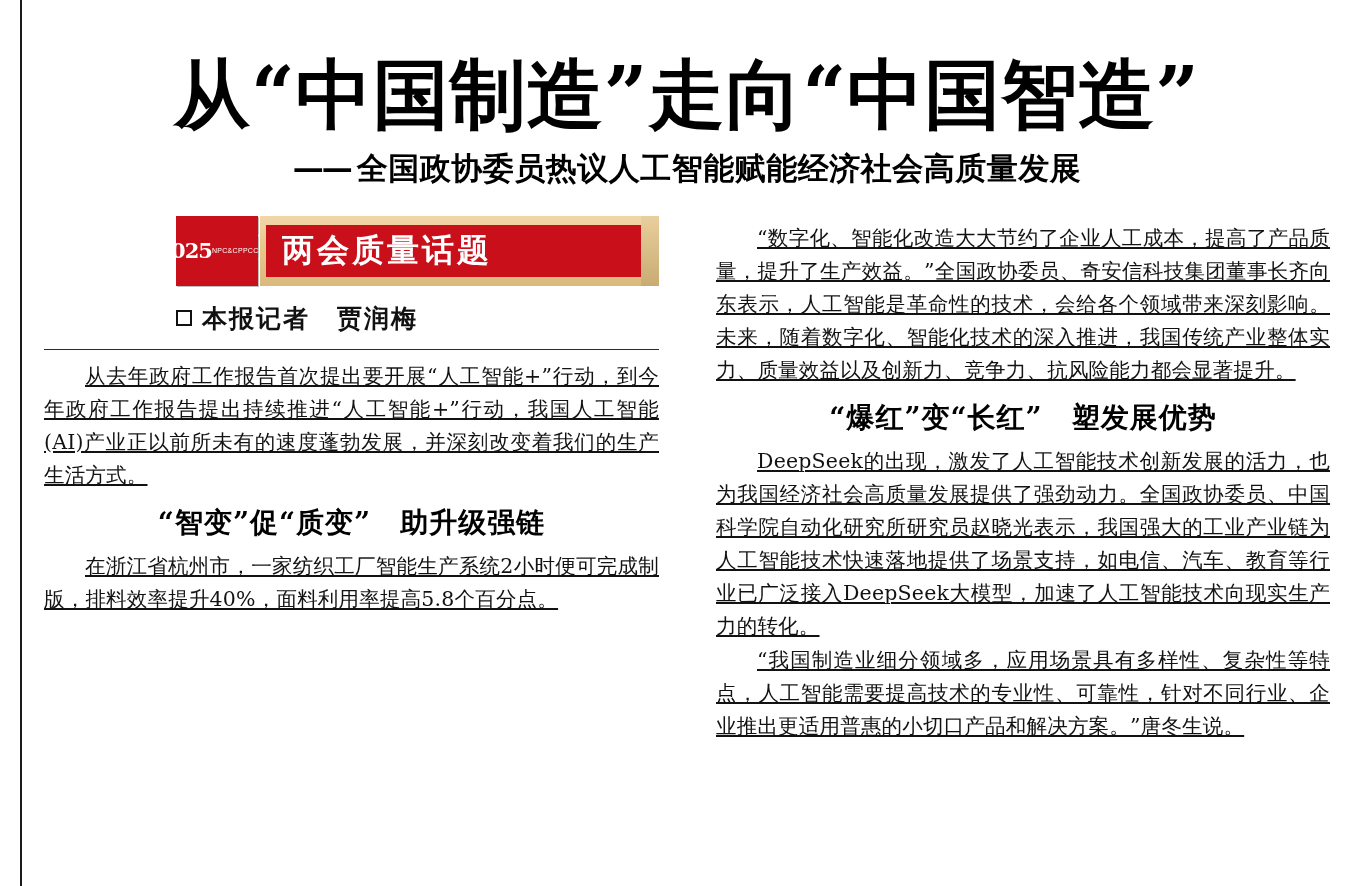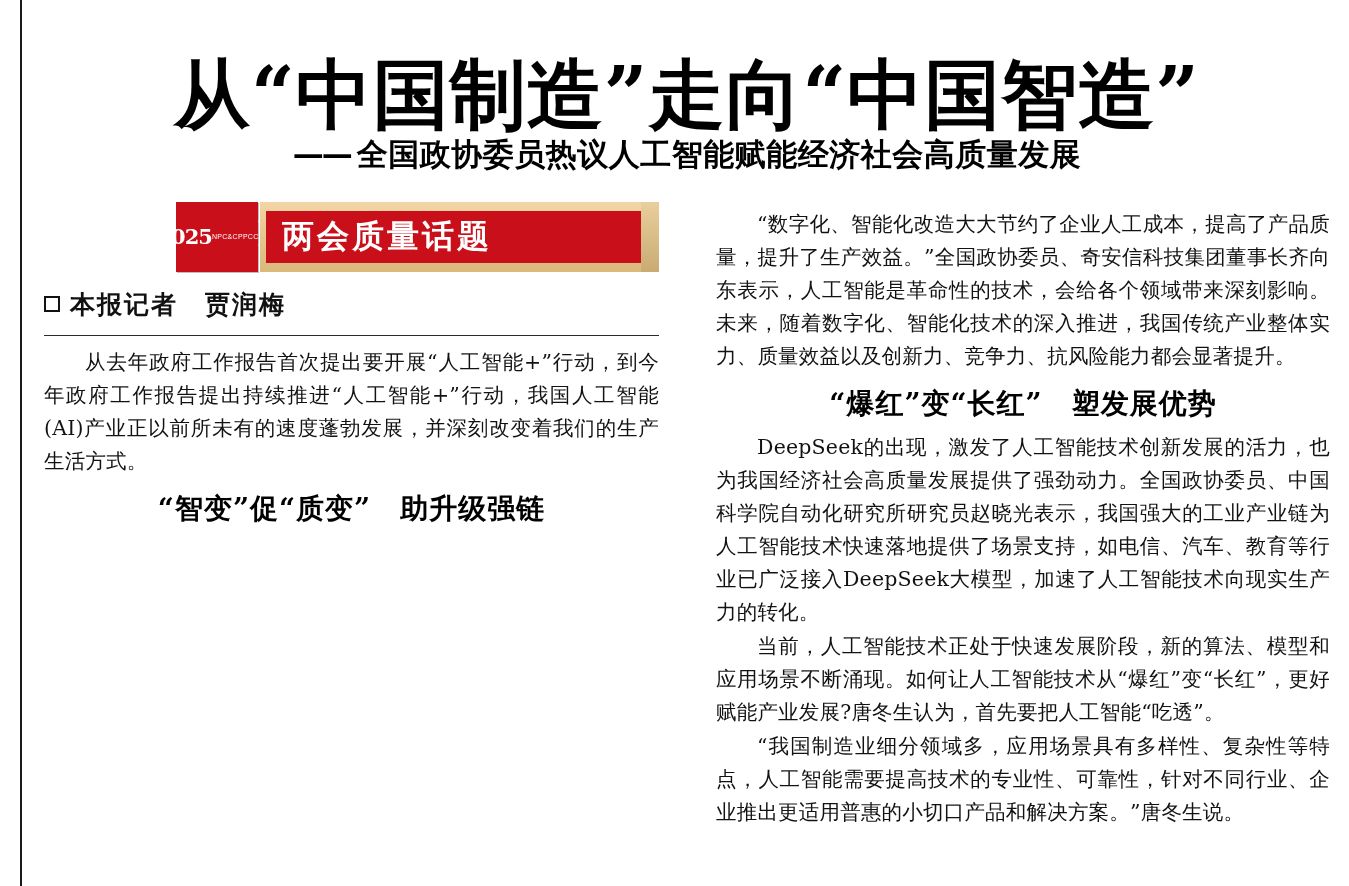--- a/index.html
+++ b/index.html
@@ -46,20 +46,21 @@
   .headline {
     font-family: "DejaVu Serif", "Liberation Serif", serif;
     font-weight: 700;
     font-size: 76px;
     line-height: 1.02;
     letter-spacing: 1px;
     color: #000000;
     white-space: nowrap;
   }
   .subheadline {
+    margin-top: 14px;
     font-family: "DejaVu Serif", "Liberation Serif", serif;
     font-weight: 700;
     font-size: 31px;
     letter-spacing: 0.5px;
     color: #000000;
     white-space: nowrap;
   }
   .sub-dash {
     letter-spacing: -2px;
     margin-right: 6px;
@@ -149,20 +150,21 @@
     position: absolute;
     right: 0;
     top: 0;
     width: 18px;
     height: 100%;
     background: linear-gradient(180deg,#e9cf9e,#c9ab72);
   }
   
   .byline {
     margin-top: 16px;
+    margin-left: 132px;
     font-family: "DejaVu Serif", "Liberation Serif", serif;
     font-size: 25px;
     font-weight: 600;
     letter-spacing: 2px;
     color: #111;
     display: flex;
     align-items: center;
     gap: 10px;
   }
   .byline-square {
@@ -180,20 +182,21 @@
   
   p.para {
     margin: 0 0 1px 0;
     font-family: "DejaVu Serif", "Liberation Serif", serif;
     font-size: 20.5px;
     line-height: 33px;
     text-indent: 2em;
     text-align: justify;
     color: #121212;
     letter-spacing: 0.2px;
+    text-decoration: underline;
   }
   h2.sec {
     margin: 12px 0 8px 0;
     text-align: center;
     font-family: "DejaVu Serif", "Liberation Serif", serif;
     font-weight: 700;
     font-size: 28px;
     letter-spacing: 1px;
     color: #000;
   }
@@ -235,29 +238,29 @@
           <span class="byline-square"></span>
           <span>本报记者　贾润梅</span>
         </div>
 
         <div class="rule"></div>
 
         <p class="para">从去年政府工作报告首次提出要开展“人工智能+”行动，到今年政府工作报告提出持续推进“人工智能+”行动，我国人工智能(AI)产业正以前所未有的速度蓬勃发展，并深刻改变着我们的生产生活方式。</p>
 
         <h2 class="sec">“智变”促“质变”　助升级强链</h2>
 
+        <p class="para">在浙江省杭州市，一家纺织工厂智能生产系统2小时便可完成制版，排料效率提升40%，面料利用率提高5.8个百分点。</p>
       </div>
 
       <div class="col col-right">
         <div class="rcol-top">
           <p class="para">“数字化、智能化改造大大节约了企业人工成本，提高了产品质量，提升了生产效益。”全国政协委员、奇安信科技集团董事长齐向东表示，人工智能是革命性的技术，会给各个领域带来深刻影响。未来，随着数字化、智能化技术的深入推进，我国传统产业整体实力、质量效益以及创新力、竞争力、抗风险能力都会显著提升。</p>
 
           <h2 class="sec">“爆红”变“长红”　塑发展优势</h2>
 
           <p class="para">DeepSeek的出现，激发了人工智能技术创新发展的活力，也为我国经济社会高质量发展提供了强劲动力。全国政协委员、中国科学院自动化研究所研究员赵晓光表示，我国强大的工业产业链为人工智能技术快速落地提供了场景支持，如电信、汽车、教育等行业已广泛接入DeepSeek大模型，加速了人工智能技术向现实生产力的转化。</p>
-          <p class="para">当前，人工智能技术正处于快速发展阶段，新的算法、模型和应用场景不断涌现。如何让人工智能技术从“爆红”变“长红”，更好赋能产业发展?唐冬生认为，首先要把人工智能“吃透”。</p>
           <p class="para">“我国制造业细分领域多，应用场景具有多样性、复杂性等特点，人工智能需要提高技术的专业性、可靠性，针对不同行业、企业推出更适用普惠的小切口产品和解决方案。”唐冬生说。</p>
         </div>
       </div>
 
     </div>
   </div>
 </div>
 
 </body></html>

